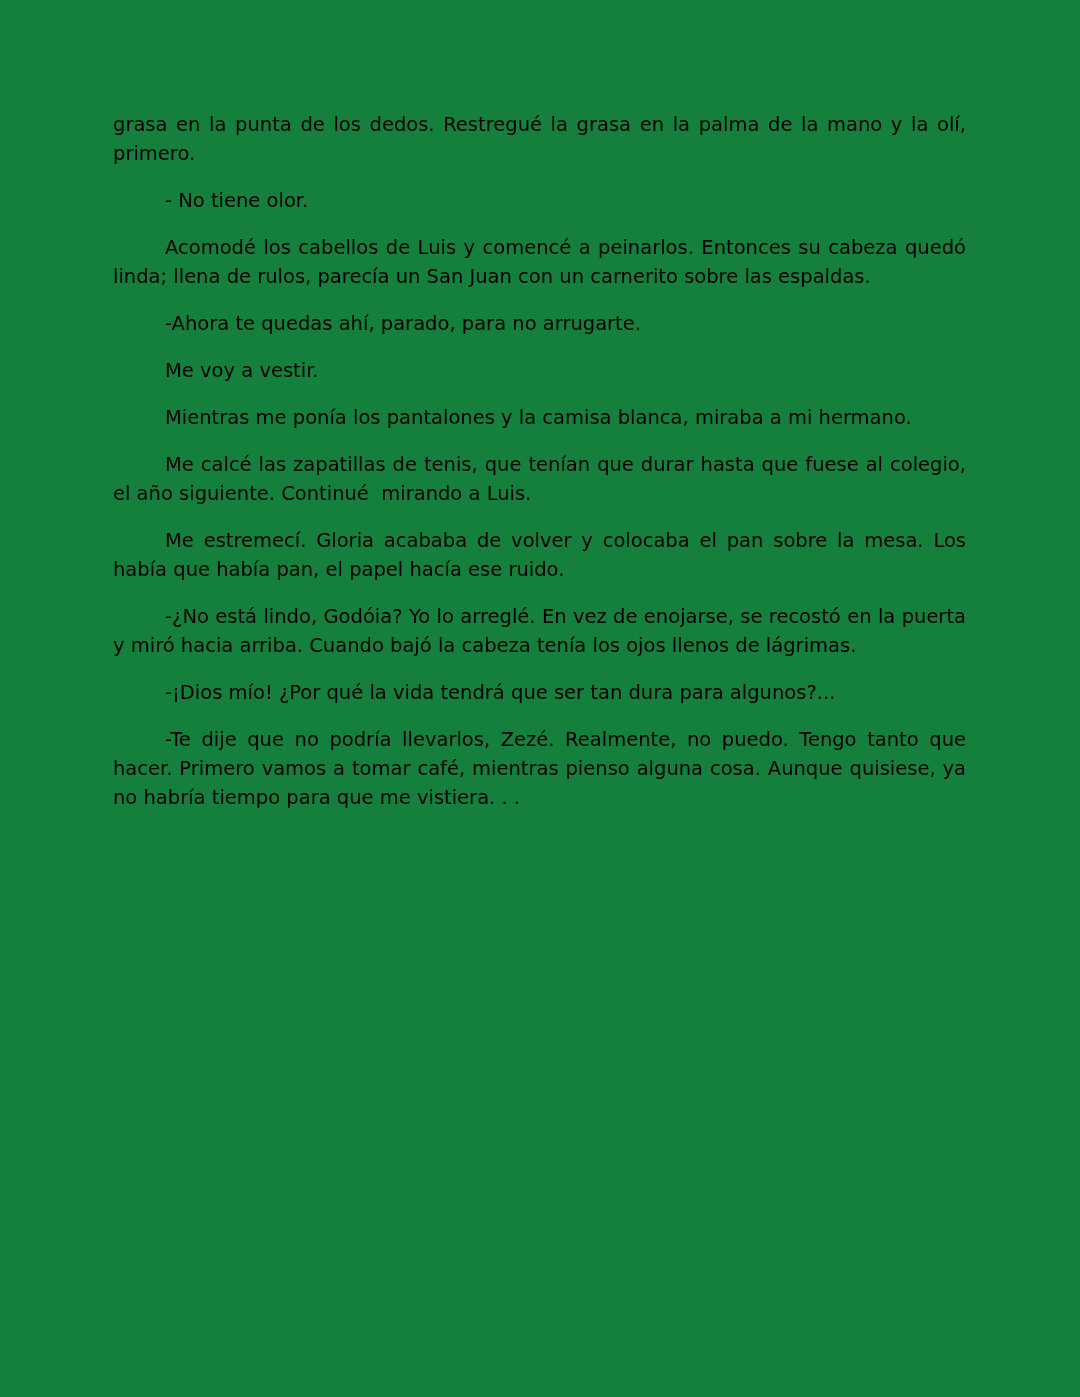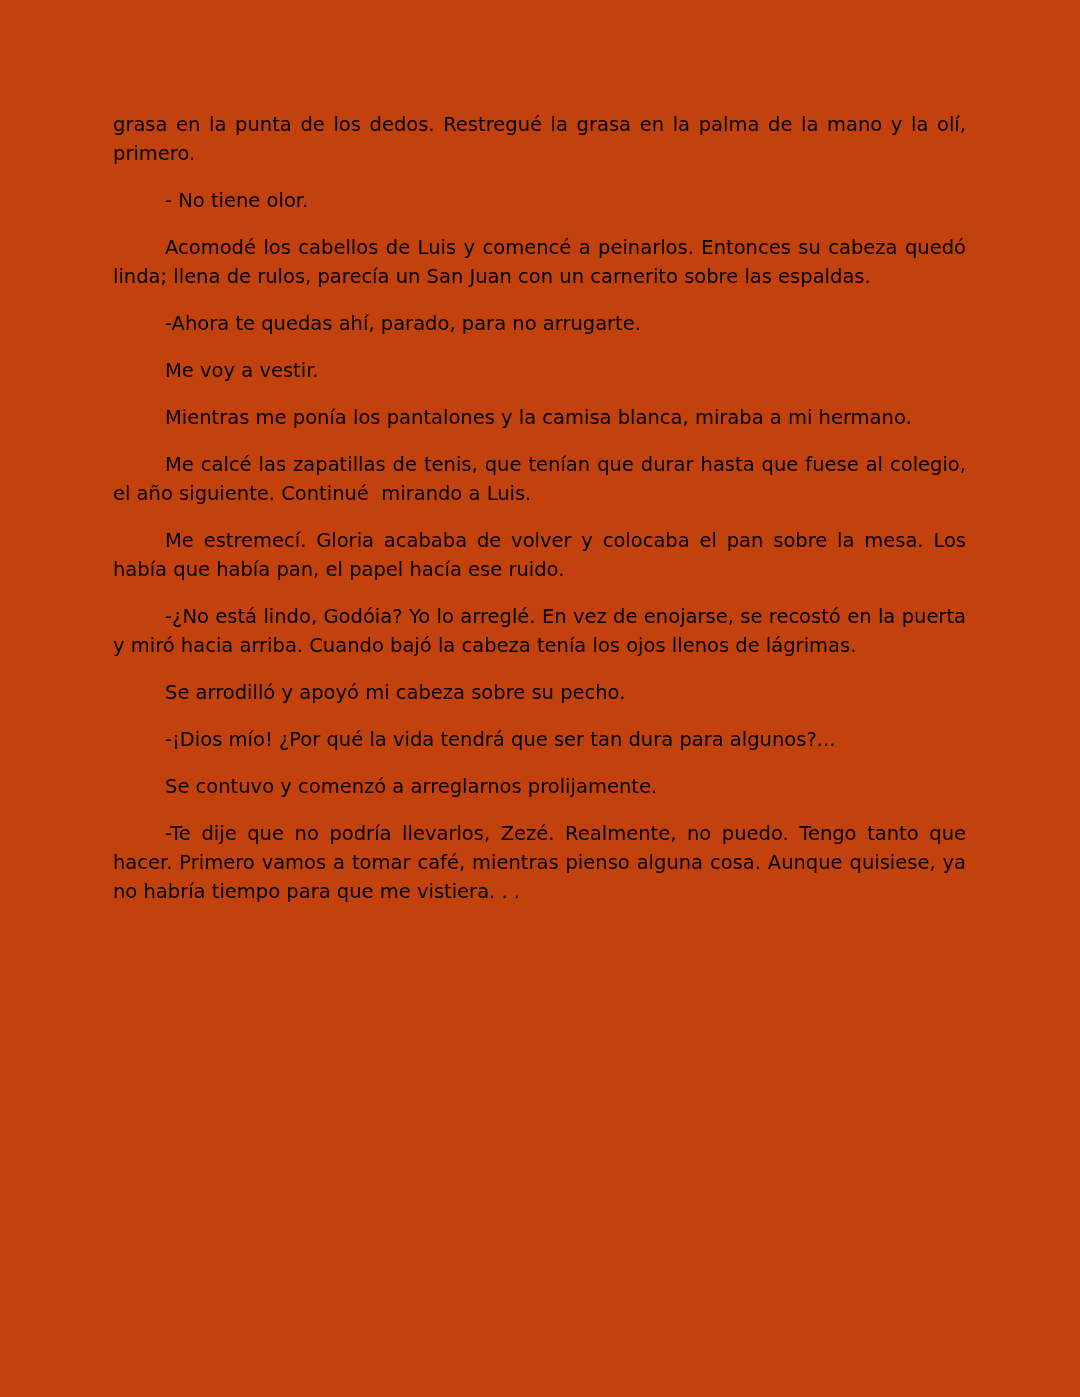--- a/index.html
+++ b/index.html
@@ -42,29 +42,27 @@
   p.para.indent {
     text-indent: 52px;
   }
   p.para.noindent {
     text-indent: 0;
   }
 </style>
 </head>
 <body style="background: rgb(255, 255, 255);">
 
-<div class="page" style="background: #c2410c;">
+<div class="page" style="background: #15803d;">
   <div class="text-column">
       <p class="para noindent" style="color: rgb(0, 0, 0);">grasa en la punta de los dedos. Restregué la grasa en la palma de la mano y la olí, primero.</p>
       <p class="para indent" style="color: rgb(0, 0, 0);">- No tiene olor.</p>
       <p class="para indent" style="color: rgb(0, 0, 0);">Acomodé los cabellos de Luis y comencé a peinarlos. Entonces su cabeza quedó linda; llena de rulos, parecía un San Juan con un carnerito sobre las espaldas.</p>
       <p class="para indent" style="color: rgb(0, 0, 0);">-Ahora te quedas ahí, parado, para no arrugarte.</p>
       <p class="para indent" style="color: rgb(0, 0, 0);">Me voy a vestir.</p>
       <p class="para indent" style="color: rgb(0, 0, 0);">Mientras me ponía los pantalones y la camisa blanca, miraba a mi hermano.</p>
       <p class="para indent" style="color: rgb(0, 0, 0);">Me calcé las zapatillas de tenis, que tenían que durar hasta que fuese al colegio, el año siguiente. Continué  mirando a Luis.</p>
       <p class="para indent" style="color: rgb(0, 0, 0);">Me estremecí. Gloria acababa de volver y colocaba el pan sobre la mesa. Los había que había pan, el papel hacía ese ruido.</p>
       <p class="para indent" style="color: rgb(0, 0, 0);">-¿No está lindo, Godóia? Yo lo arreglé. En vez de enojarse, se recostó en la puerta y miró hacia arriba. Cuando bajó la cabeza tenía los ojos llenos de lágrimas.</p>
-      <p class="para indent" style="color: rgb(0, 0, 0);">Se arrodilló y apoyó mi cabeza sobre su pecho.</p>
       <p class="para indent" style="color: rgb(0, 0, 0);">-¡Dios mío! ¿Por qué la vida tendrá que ser tan dura para algunos?...</p>
-      <p class="para indent" style="color: rgb(0, 0, 0);">Se contuvo y comenzó a arreglarnos prolijamente.</p>
       <p class="para indent" style="color: rgb(0, 0, 0);">-Te dije que no podría llevarlos, Zezé. Realmente, no puedo. Tengo tanto que hacer. Primero vamos a tomar café, mientras pienso alguna cosa. Aunque quisiese, ya no habría tiempo para que me vistiera. . .</p>
     </div>
 </div>
 
 </body></html>

